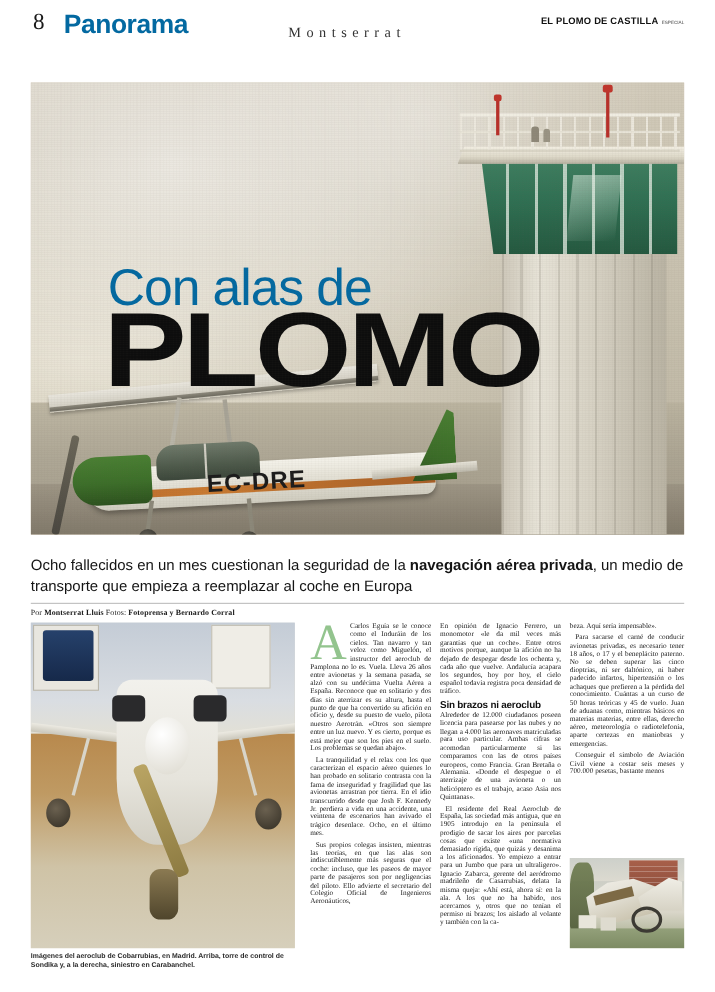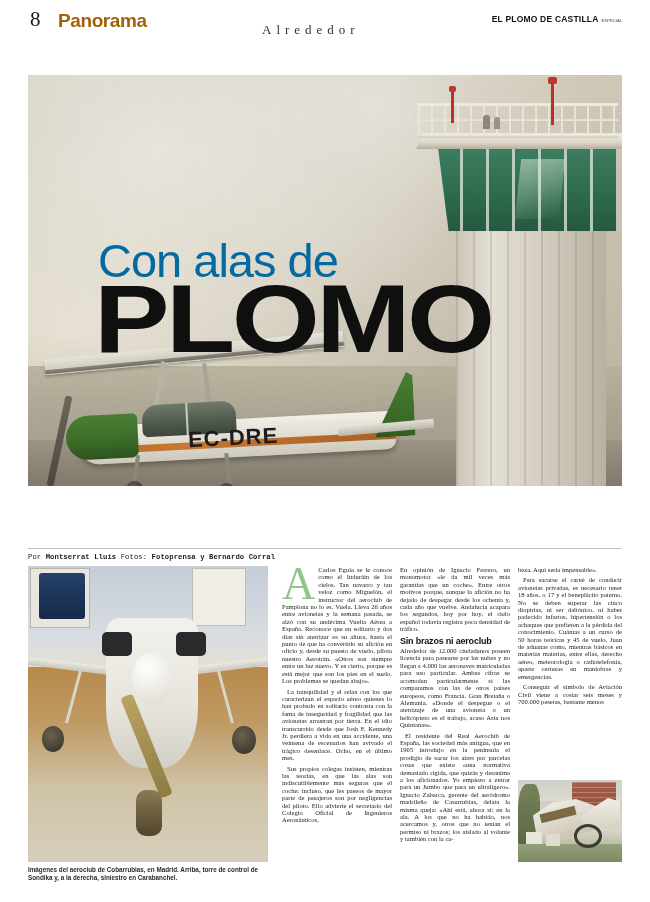--- a/index.html
+++ b/index.html
@@ -17,22 +17,22 @@
     position:absolute;left:0;top:0;width:650px;height:46px;
   }
   .folio{
     position:absolute;left:30px;top:9px;
     font-family:"Liberation Serif", serif;
     font-size:21px;color:#1a1a1a;line-height:1;
   }
   .section-name{
     position:absolute;left:58px;top:11px;
     font-family:"Liberation Sans", sans-serif;
-    font-size:19px;font-weight:600;letter-spacing:-0.4px;
-    color:#a16207;line-height:1;
+    font-size:24px;font-weight:600;letter-spacing:-0.4px;
+    color:#0369a1;line-height:1;
   }
   .kicker{
     position:absolute;left:262px;top:22px;
     font-family:"Liberation Serif", serif;
     font-size:13px;letter-spacing:5px;color:#333;
   }
   .logo{
     position:absolute;right:28px;top:14px;
     font-family:"Liberation Sans", sans-serif;
     font-size:8.5px;font-weight:bold;letter-spacing:0.2px;
@@ -227,21 +227,21 @@
     font-size:13.6px;line-height:19px;color:#141414;
   }
   .deck b{font-weight:bold;}
 
   .rule{
     position:absolute;left:28px;top:548px;width:594px;height:1px;background:#bdbdbd;
   }
 
   .byline{
     position:absolute;left:28px;top:553px;
-    font-family:Liberation Mono, monospace;
+    font-family:Liberation Serif, serif;
     font-size:7.2px;color:#1a1a1a;letter-spacing:.1px;
   }
   .byline b{font-weight:bold;}
 
   
   .col{
     position:absolute;top:566px;
     font-family:"Liberation Serif", serif;
     font-size:6.6px;line-height:7.4px;
     color:#1b1b1b;text-align:justify;
@@ -331,21 +331,21 @@
   }
 </style>
 </head>
 <body>
 
 <div class="page">
 
   <div class="masthead">
     <div class="folio">8</div>
     <div class="section-name">Panorama</div>
-    <div class="kicker">Alrededor</div>
+    <div class="kicker">Montserrat</div>
     <div class="logo">
       <span>EL PLOMO DE CASTILLA</span><span class="sub">ESPECIAL</span>
     </div>
   </div>
 
   <div class="hero">
     <div class="hero-sky"></div>
     <div class="hero-ground"></div>
     <div class="hero-ground2"></div>
 
@@ -377,20 +377,23 @@
       <div class="wheel w1"></div>
       <div class="wheel w2"></div>
       <div class="reg">EC-DRE</div>
     </div>
 
     <div class="hl1">Con alas de</div>
     <div class="hl2">PLOMO</div>
     <div class="hero-grain"></div>
   </div>
 
+  <div class="deck">
+    <span>Ocho fallecidos en un mes cuestionan la seguridad de la </span><b>navegación aérea privada</b><span>, un medio de transporte que empieza a reemplazar al coche en Europa</span>
+  </div>
 
   <div class="rule"></div>
 
   <div class="byline">
     <span>Por </span><b>Montserrat Lluis</b><span>  Fotos: </span><b>Fotoprensa y Bernardo Corral</b>
   </div>
 
   <div class="photo ph-plane-front">
     <div class="pf-sky"></div>
     <div class="pf-ground"></div>

